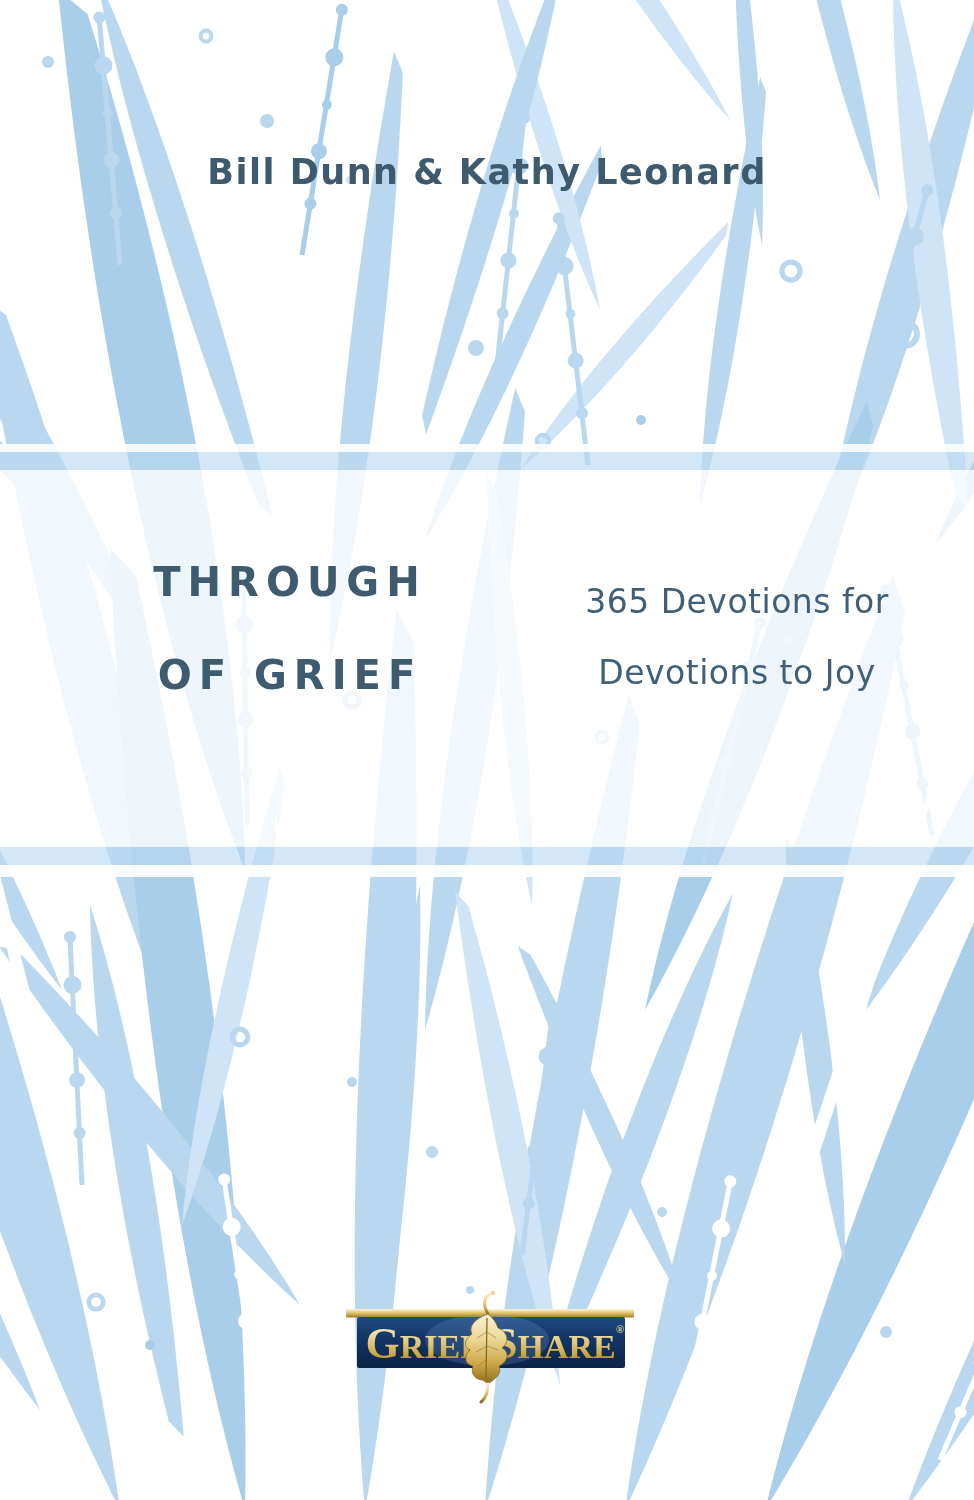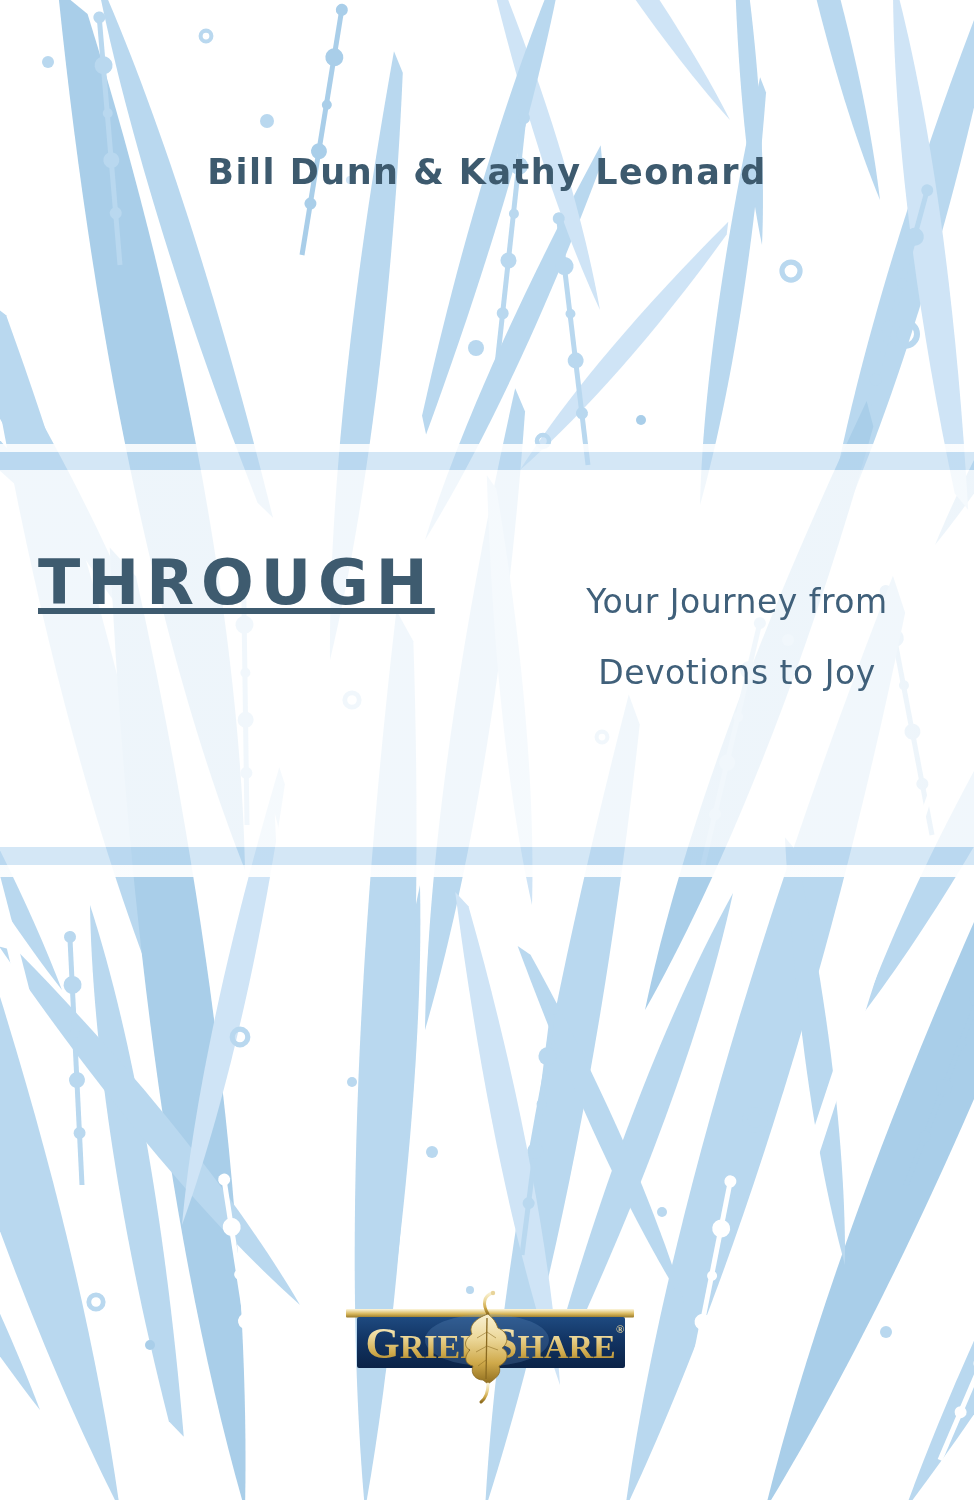--- a/index.html
+++ b/index.html
@@ -23,22 +23,22 @@
       rgba(255,255,255,0.80) 470px, rgba(255,255,255,0.80) 847px,
       rgba(255,255,255,0.18) 847px, rgba(255,255,255,0.18) 865px,
       rgba(255,255,255,0.92) 865px, rgba(255,255,255,0.92) 877px,
       rgba(255,255,255,0) 877px);
   }
   .author{
     position:absolute;top:152px;left:0;width:974px;text-align:center;
     font-weight:700;font-size:35px;letter-spacing:1.5px;color:#3d5a6e;
   }
   .title{
-    position:absolute;top:536px;left:38px;width:504px;text-align:left;
-    font-weight:700;font-size:62px;line-height:93px;letter-spacing:7px;color:#3e5b6f;text-decoration:underline;
+    position:absolute;top:536px;left:38px;width:504px;text-align:center;
+    font-weight:700;font-size:40px;line-height:93px;letter-spacing:7px;color:#3e5b6f;
   }
   .subtitle{
     position:absolute;top:566px;left:522px;width:430px;text-align:center;
     font-weight:400;font-size:33px;line-height:71px;letter-spacing:0.5px;color:#40607a;
   }
   .logo{position:absolute;left:330px;top:1288px;}
   .logo text{font-family:"Liberation Serif", serif;font-weight:700;}
 </style>
 </head>
 <body>
@@ -154,24 +154,25 @@
   </svg>
 
   <div class="strip strip-top"></div>
   <div class="strip strip-bottom"></div>
   <div class="band-overlay"></div>
 
   <div class="author">Bill Dunn &amp; Kathy Leonard</div>
 
   <div class="title">
     <div>THROUGH</div>
+    <div>OF GRIEF</div>
   </div>
 
   <div class="subtitle">
-    <div>Your Journey from</div>
+    <div>365 Devotions for</div>
     <div>Devotions to Joy</div>
   </div>
 
   <svg class="logo" width="320" height="125" viewBox="0 0 320 125" xmlns="http://www.w3.org/2000/svg">
     <defs>
       <linearGradient id="gGold" x1="0" y1="0" x2="0" y2="1">
         <stop offset="0" stop-color="#f9f1d2"></stop>
         <stop offset="0.35" stop-color="#ecd89a"></stop>
         <stop offset="0.7" stop-color="#cfa94a"></stop>
         <stop offset="1" stop-color="#8f6d1e"></stop>

